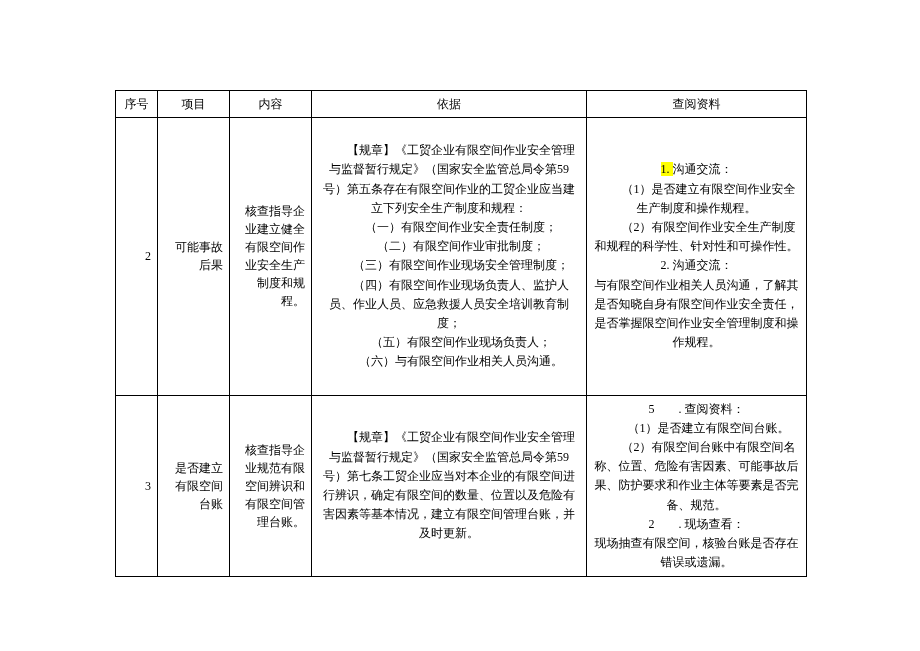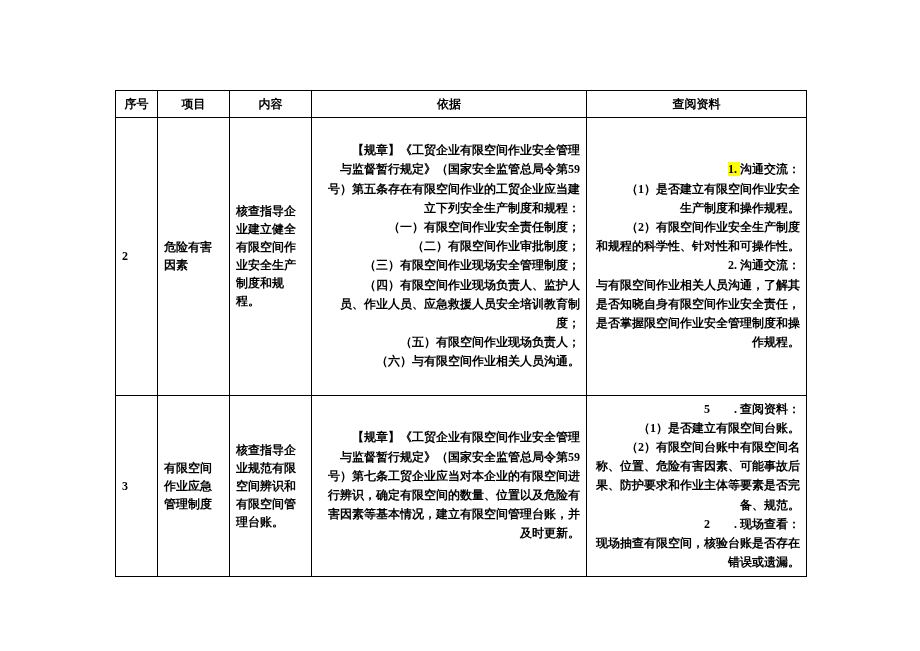--- a/index.html
+++ b/index.html
@@ -18,36 +18,36 @@
     .doc-table {
       border-collapse: collapse;
       width: 100%;
       table-layout: fixed;
     }
     .doc-table th,
     .doc-table td {
       border: 1px solid #000000;
       padding: 4px 6px;
       vertical-align: middle;
-      font-weight: bold;
+      font-weight: normal;
       word-break: break-all;
     }
     .doc-table th {
       text-align: center;
     }
     .col-seq   { width: 42px; }
     .col-item  { width: 72px; }
     .col-cont  { width: 82px; }
     .col-basis { width: 275px; }
     .col-meth  { width: 220px; }
     .cell-center {
-      text-align: left;
+      text-align: right;
     }
     .cell-left {
-      text-align: right;
+      text-align: center;
     }
     .seq-head {
       vertical-align: bottom;
     }
     .highlight {
       background: #ffff00;
     }
     .para-indent {
       text-indent: 2em;
     }
@@ -75,21 +75,21 @@
       <th>项目</th>
       <th>内容</th>
       <th>依据</th>
       <th>查阅资料</th>
     </tr>
   </thead>
   <tbody>
 
     <tr>
       <td class="cell-center">2</td>
-      <td class="cell-center">危险有害因素</td>
+      <td class="cell-center">可能事故后果</td>
       <td class="cell-center">核查指导企业建立健全有限空间作业安全生产制度和规程。</td>
       <td class="cell-left basis-block">
         <p>&nbsp;</p>
         <p class="para-indent">【规章】《工贸企业有限空间作业安全管理与监督暂行规定》（国家安全监管总局令第59号）第五条存在有限空间作业的工贸企业应当建立下列安全生产制度和规程：</p>
         <p class="para-indent">（一）有限空间作业安全责任制度；</p>
         <p class="para-indent">（二）有限空间作业审批制度；</p>
         <p class="para-indent">（三）有限空间作业现场安全管理制度；</p>
         <p class="para-indent">（四）有限空间作业现场负责人、监护人员、作业人员、应急救援人员安全培训教育制度；</p>
         <p class="para-indent">（五）有限空间作业现场负责人；</p>
         <p class="para-indent">（六）与有限空间作业相关人员沟通。</p>
@@ -99,21 +99,21 @@
         <p><span class="highlight">1. </span><span>沟通交流：</span></p>
         <p class="para-indent">（1）是否建立有限空间作业安全生产制度和操作规程。</p>
         <p class="para-indent">（2）有限空间作业安全生产制度和规程的科学性、针对性和可操作性。</p>
         <p>2. 沟通交流：</p>
         <p>与有限空间作业相关人员沟通，了解其是否知晓自身有限空间作业安全责任，是否掌握限空间作业安全管理制度和操作规程。</p>
       </td>
     </tr>
 
     <tr>
       <td class="cell-center">3</td>
-      <td class="cell-center">有限空间作业应急管理制度</td>
+      <td class="cell-center">是否建立有限空间台账</td>
       <td class="cell-center">核查指导企业规范有限空间辨识和有限空间管理台账。</td>
       <td class="cell-left basis-block">
         <p>&nbsp;</p>
         <p class="para-indent">【规章】《工贸企业有限空间作业安全管理与监督暂行规定》（国家安全监管总局令第59号）第七条工贸企业应当对本企业的有限空间进行辨识，确定有限空间的数量、位置以及危险有害因素等基本情况，建立有限空间管理台账，并及时更新。</p>
         <p>&nbsp;</p>
       </td>
       <td class="cell-left method-block">
         <p>5　　. 查阅资料：</p>
         <p class="para-indent">（1）是否建立有限空间台账。</p>
         <p class="para-indent">（2）有限空间台账中有限空间名称、位置、危险有害因素、可能事故后果、防护要求和作业主体等要素是否完备、规范。</p>

